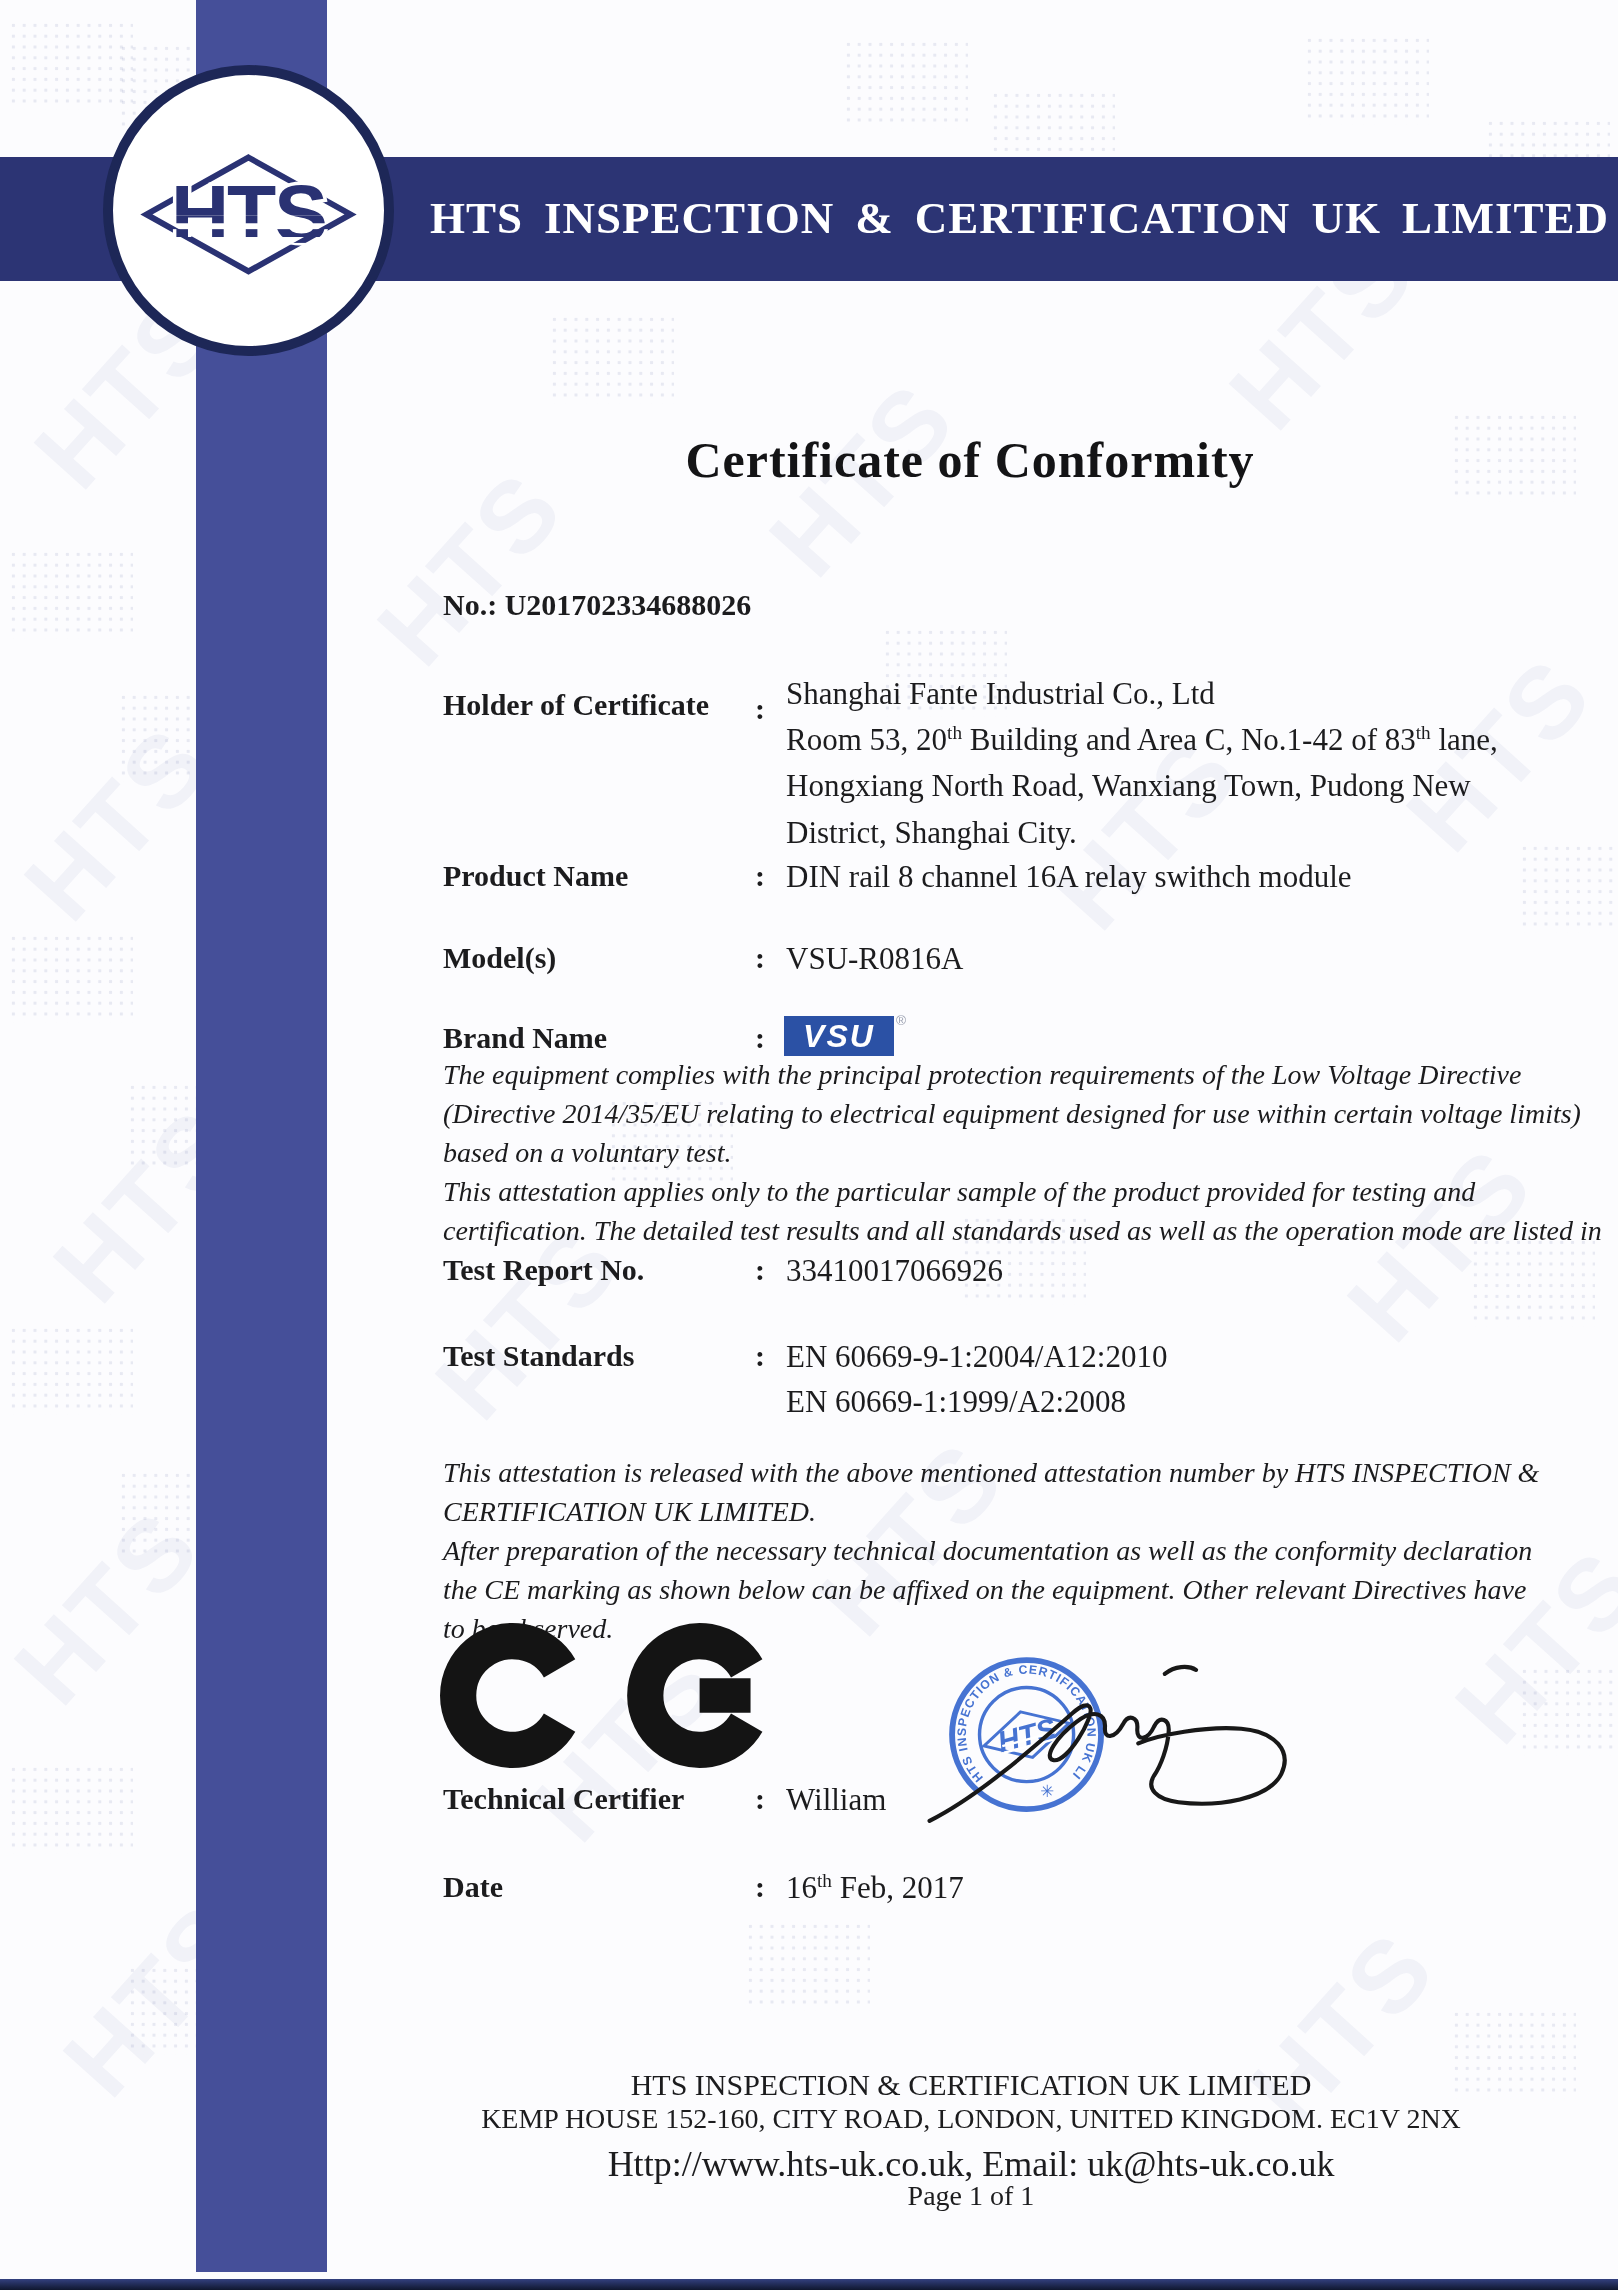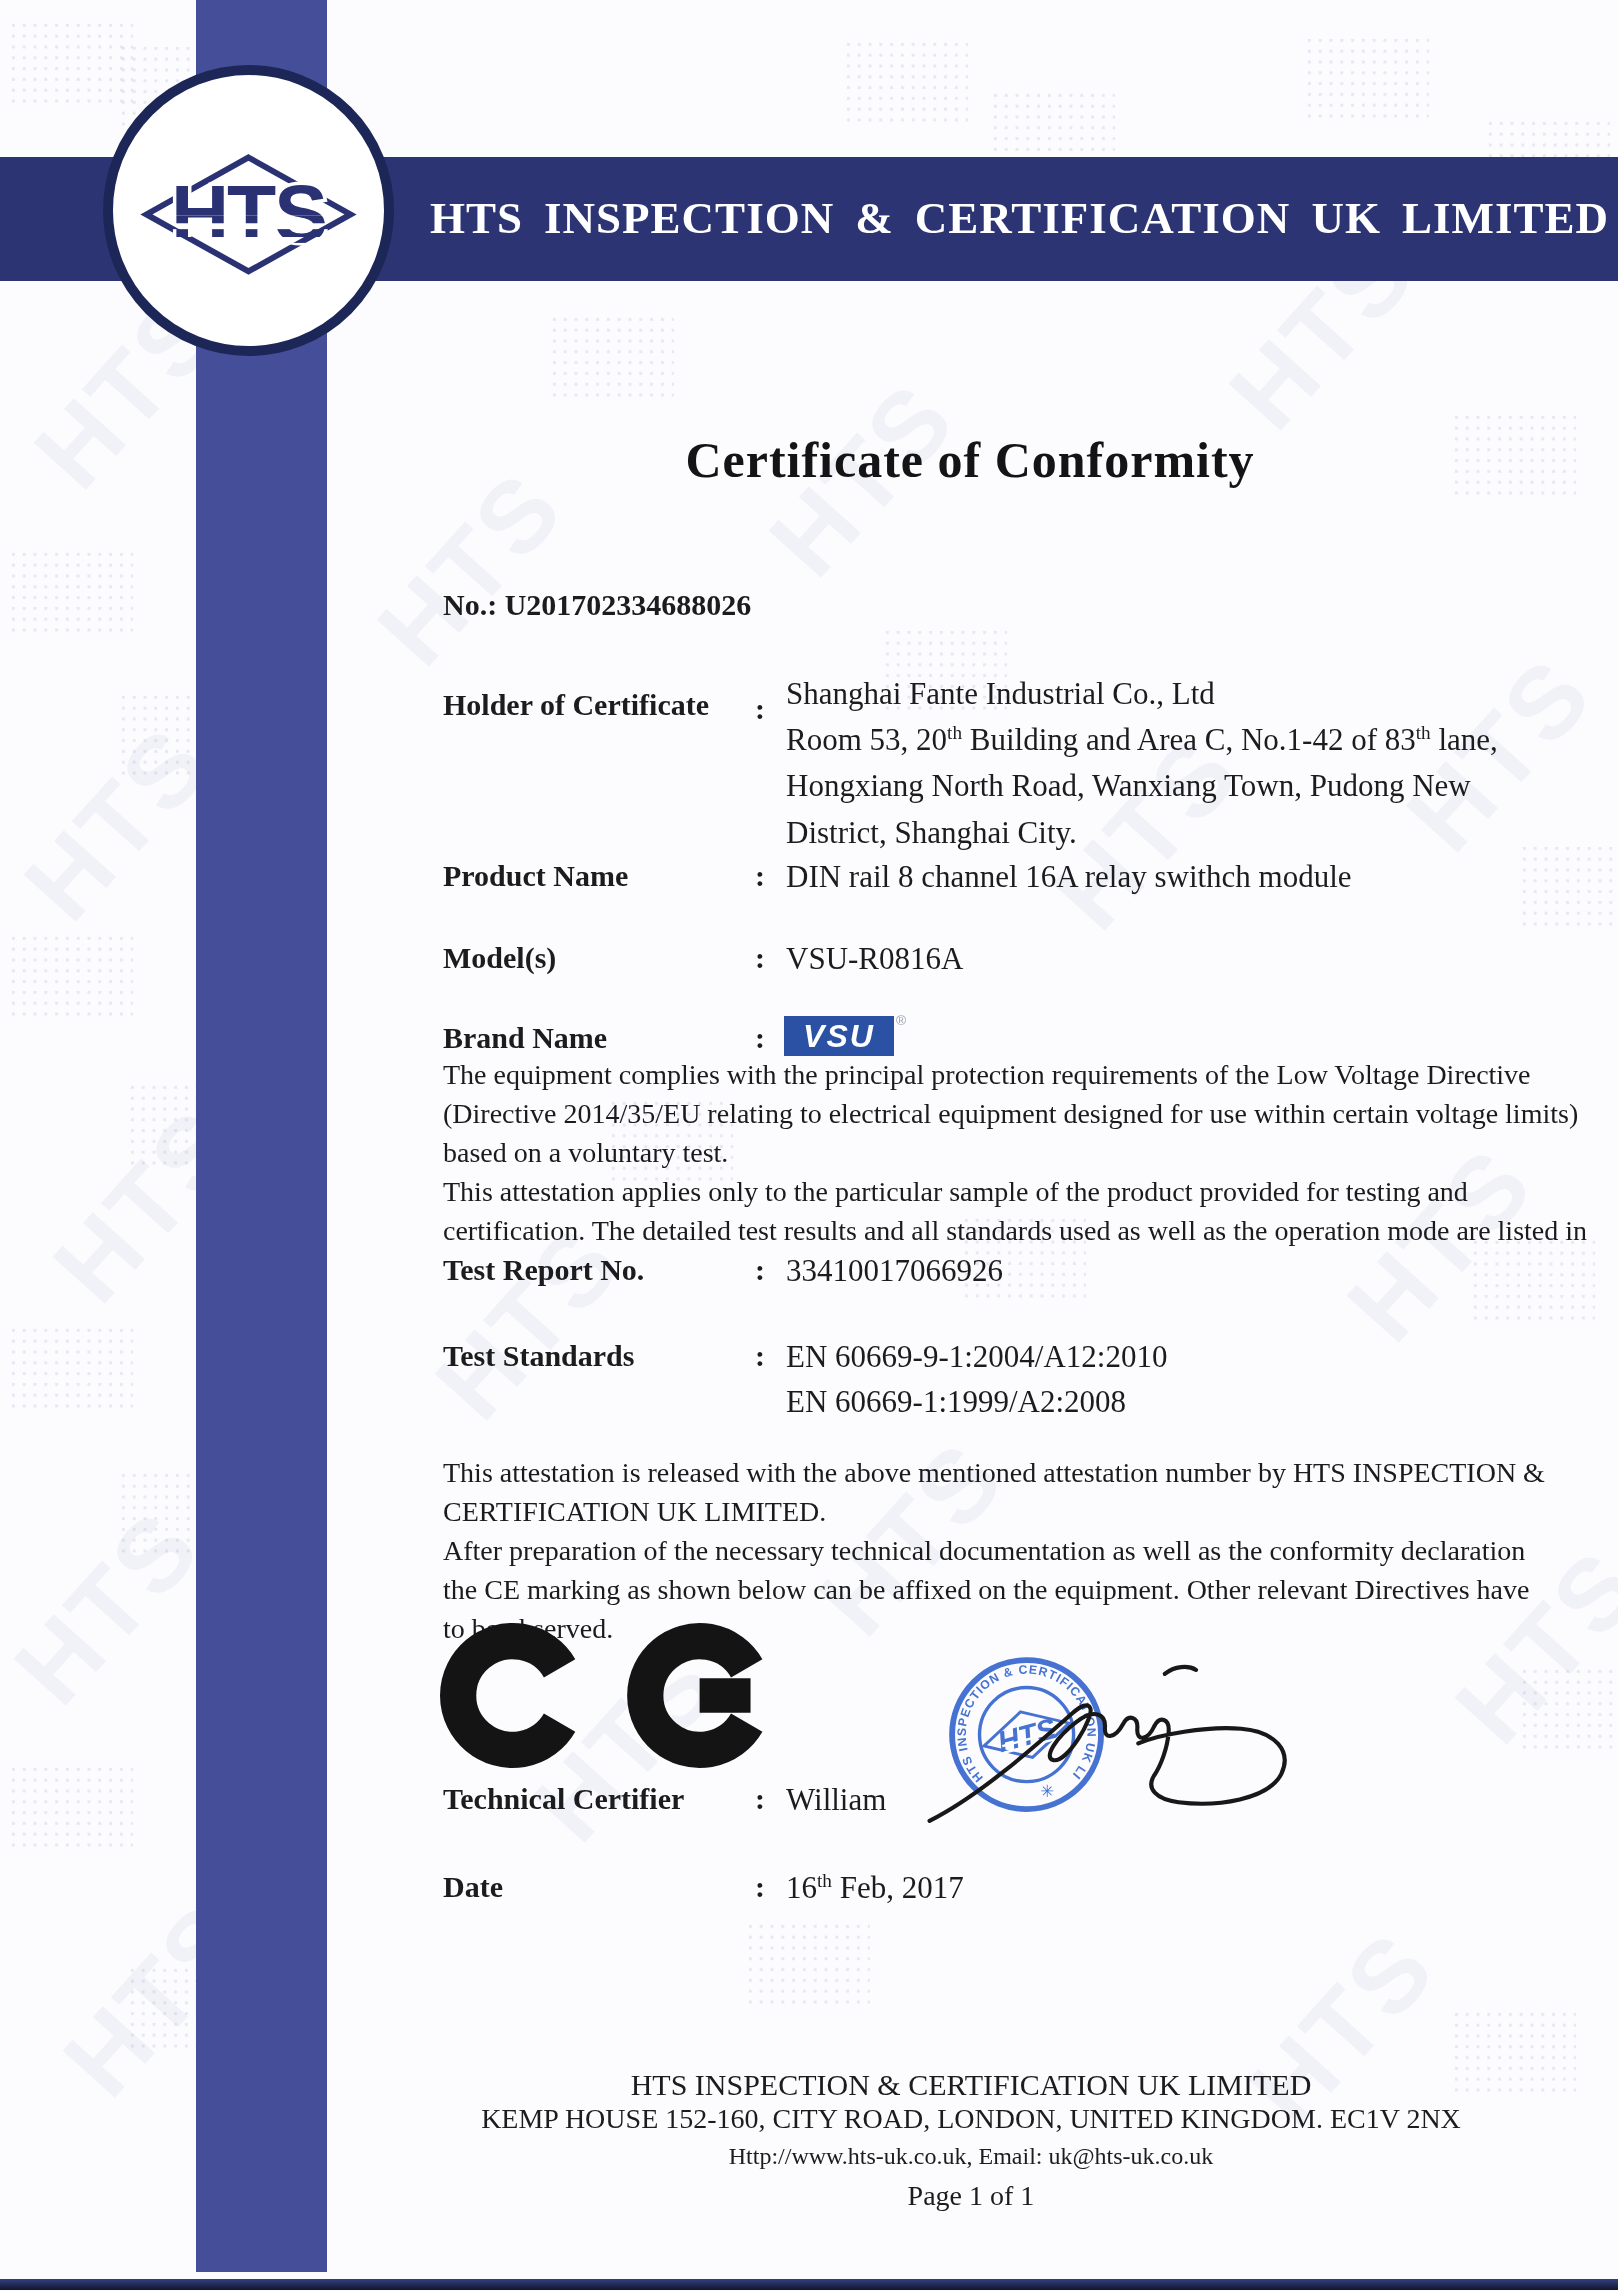--- a/index.html
+++ b/index.html
@@ -38,37 +38,37 @@
   
   .doc-title{
     position:absolute;left:323px;top:431px;width:1294px;text-align:center;
     font-size:50px;font-weight:bold;color:#141416;letter-spacing:1px;white-space:nowrap;
   }
   .cert-no{position:absolute;left:443px;top:588px;font-size:30px;font-weight:bold;white-space:nowrap;}
   .lbl{position:absolute;left:443px;font-size:30px;font-weight:bold;white-space:nowrap;}
   .col{position:absolute;left:755px;font-size:30px;font-weight:bold;}
   .val{position:absolute;left:786px;font-size:31px;white-space:nowrap;}
   .val sup,.para sup{font-size:0.62em;vertical-align:super;line-height:0;}
-  .para{position:absolute;left:443px;font-size:28px;line-height:39px;color:#1b1b1d;}
+  .para{position:absolute;left:443px;font-size:28px;line-height:39px;color:#1b1b1d;font-style:italic;}
   .para div{white-space:nowrap;}
   
   .vsu-box{
     position:absolute;left:784px;top:1016px;width:110px;height:40px;background:#2b51a5;
     color:#ffffff;font-family:"Liberation Sans",sans-serif;font-weight:bold;
     font-size:32px;line-height:40px;text-align:center;letter-spacing:2px;font-style:italic;
   }
   .vsu-reg{position:absolute;left:896px;top:1013px;font-size:13.7px;color:#9aa0b0;font-family:"Liberation Sans",sans-serif;}
   
   .ce-svg{position:absolute;left:439px;top:1622px;width:338px;height:147px;}
   .stamp-svg{position:absolute;left:902px;top:1617px;width:451px;height:245px;}
   
   .footer-line{position:absolute;left:333px;width:1276px;text-align:center;white-space:nowrap;}
   .f1{top:2068px;font-size:30px;}
   .f2{top:2103px;font-size:28px;}
-  .f3{top:2143px;font-size:24px;}
+  .f3{top:2143px;font-size:36px;}
   .f4{top:2180px;font-size:28px;}
 </style>
 </head>
 <body>
 
 <div class="page">
 
   <div>
     <span class="wm-text" style="left:19.6px;top:333px">HTS</span>
     <span class="wm-text" style="left:9.8px;top:765px">HTS</span>

